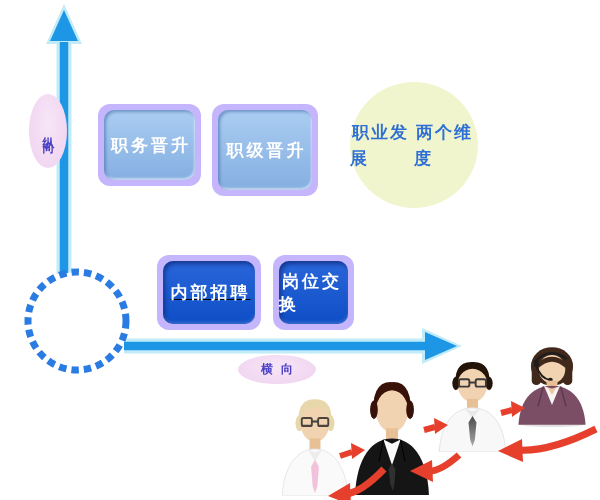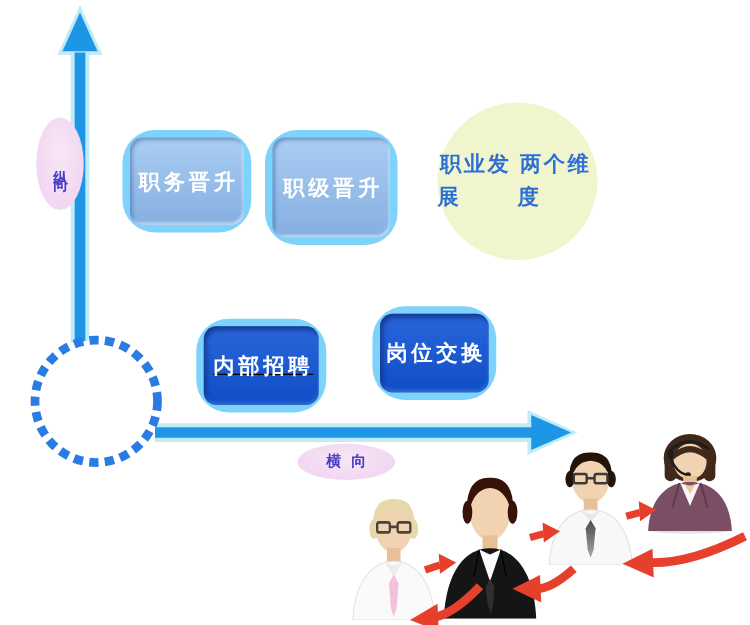--- a/index.html
+++ b/index.html
@@ -2,37 +2,37 @@
 <html><head>
 <meta charset="utf-8">
 <style>
   html,body{margin:0;padding:0;background:#fff;}
   .canvas{
     position:relative;width:600px;height:500px;overflow:hidden;background:#fff;
     font-family:"DejaVu Sans","Liberation Sans",sans-serif;
   }
   .layer{position:absolute;left:0;top:0;width:600px;height:500px;}
   
-  .glowbox{position:absolute;background:#7dd3fc;border-radius:26px;padding:6px;box-sizing:border-box;}
+  .glowbox{position:absolute;background:#c4b5fd;border-radius:12px;padding:6px;box-sizing:border-box;}
   .glowbox .inner{
     width:100%;height:100%;border-radius:10px;display:flex;align-items:center;justify-content:center;
     color:#ffffff;font-weight:bold;font-size:17px;letter-spacing:3px;text-indent:3px;
   }
   .glowbox.light .inner{
     background:linear-gradient(#aacdf2,#85afe1);
     box-shadow:inset 2px 2px 3px rgba(55,95,160,.5), inset -1px -2px 2px rgba(255,255,255,.5);
   }
   .glowbox.dark .inner{
     background:linear-gradient(#2a66da,#0e4ec6);
     box-shadow:inset 2px 3px 4px rgba(0,20,90,.55), inset 0 -2px 3px rgba(255,255,255,.18);
   }
   .box-duty{left:98px;top:104px;width:103px;height:82px;}
   .box-rank{left:212px;top:104px;width:106px;height:92px;}
   .box-recruit{left:157px;top:255px;width:104px;height:75px;text-decoration:underline;}
-  .box-swap{left:273px;top:245px;width:99px;height:75px;margin-left:25px;}
+  .box-swap{left:273px;top:255px;width:81px;height:75px;}
   
   .yellow-circle{
     position:absolute;left:350px;top:82px;width:128px;height:126px;border-radius:50%;
     background:#f1f5cd;display:flex;align-items:center;justify-content:center;
     color:#2e6fd6;font-weight:bold;font-size:17px;letter-spacing:2px;line-height:1.55;text-indent:2px;
   }
   
   .pink-ellipse{
     position:absolute;background:radial-gradient(ellipse at 50% 40%, #f7e6f7 0%, #f1d6f1 75%);
     border-radius:50%;display:flex;align-items:center;justify-content:center;

